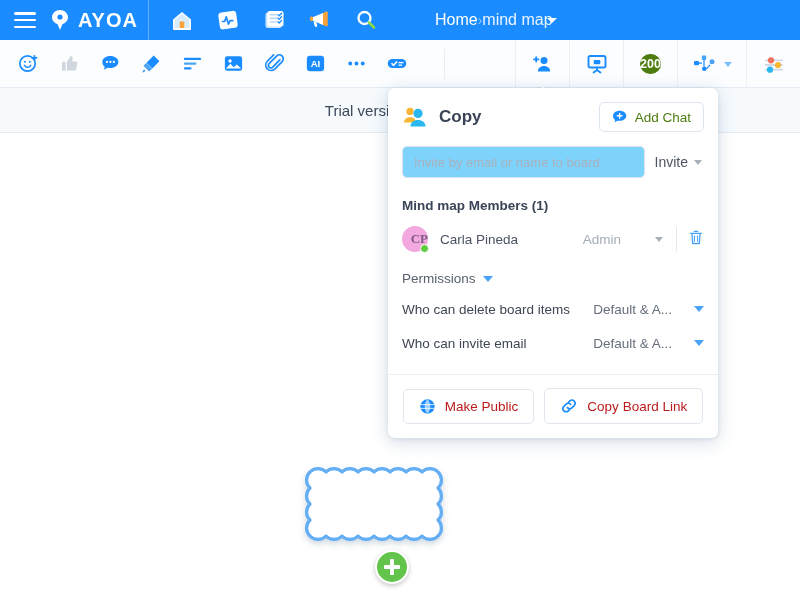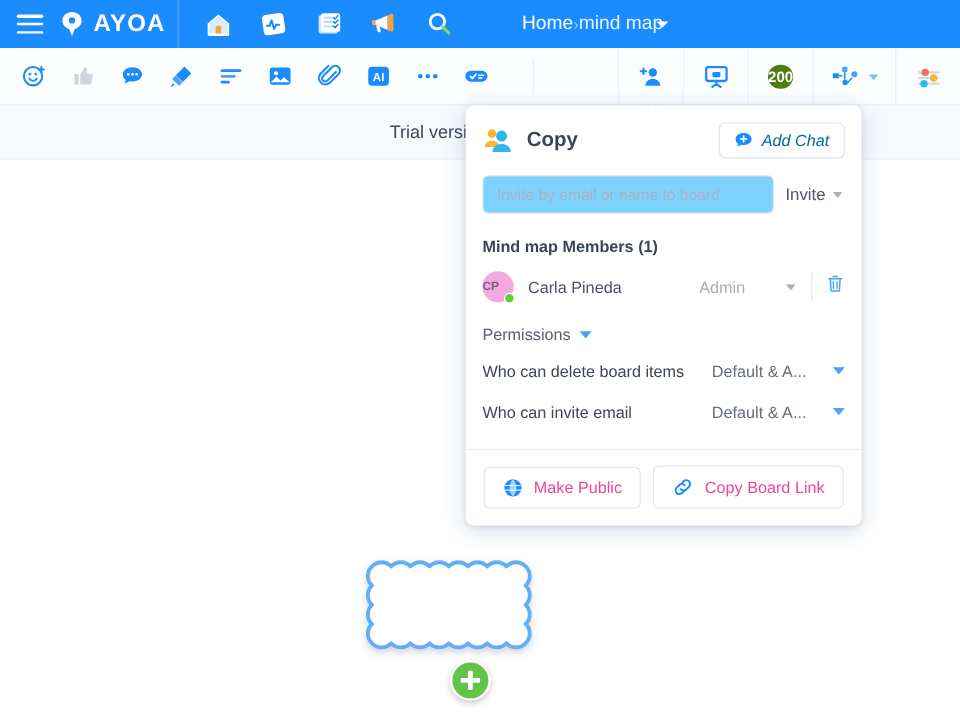--- a/index.html
+++ b/index.html
@@ -99,21 +99,21 @@
     box-shadow:0 4px 18px rgba(40,80,130,.20), 0 1px 4px rgba(40,80,130,.10);
     z-index:40;
   }
   .pop-head {
     display:flex; align-items:center; padding:14px 14px 10px 14px;
   }
   .pop-title { font-size:17px; font-weight:700; color:#3b4456; margin-left:11px; }
   .addchat {
     margin-left:auto; display:flex; align-items:center; gap:7px;
     border:1px solid #dce4ee; border-radius:5px; padding:6px 12px;
-    font-size:13.5px; color:#0369a1; cursor:pointer; background:#fff;font-style:italic;
+    font-size:13.5px; color:#4d7c0f; cursor:pointer; background:#fff;
   }
   .pop-body { padding:4px 14px 0 14px; }
   .inviterow { display:flex; align-items:center; gap:10px; }
   .invite-input {
     flex:1; height:32px; border:1px solid #dbe3ec; border-radius:5px;
     padding:0 11px; font-size:13px; color:#555; font-family:"Liberation Sans",sans-serif;
     outline:none; background:#7dd3fc;
   }
   .invite-input::placeholder { color:#a9b1bd; }
   .import {
@@ -125,22 +125,22 @@
     border-top:5px solid #a8b0bc;
   }
   .caret-blue {
     width:0;height:0;border-left:5px solid transparent;border-right:5px solid transparent;
     border-top:6px solid #4aa3f5;
   }
   .members-title { font-size:13.5px; font-weight:700; color:#3b4456; margin:20px 0 8px 0; }
   .memberrow { display:flex; align-items:center; height:36px; }
   .avatar {
     position:relative; width:26px; height:26px; border-radius:50%;
-    background:#f3a8e0; color:#7e5c86; font-size:10px; font-weight:700;
-    display:flex; align-items:center; justify-content:flex-start;
+    background:#f3a8e0; color:#7e5c86; font-size:13px; font-weight:700;
+    display:flex; align-items:center; justify-content:flex-end;font-family:Liberation Serif, serif;
   }
   .avatar .dot {
     position:absolute; right:-1px; bottom:-1px; width:9px; height:9px;
     border-radius:50%; background:#5ecb3c; border:1.5px solid #fff;
   }
   .mname { font-size:13.5px; color:#4a5263; margin-left:12px; }
   .role { margin-left:auto; font-size:13.5px; color:#a6adb8; }
   .role-caret { margin-left:34px; }
   .vsep { width:1px; height:24px; background:#e2e8f0; margin:0 11px 0 13px; }
   .trash { cursor:pointer; }
@@ -153,21 +153,21 @@
   }
   .permval { margin-left:auto; color:#666e7c; }
   .permcaret { margin-left:22px; }
   .pop-foot {
     display:flex; align-items:center; justify-content:center; gap:10px;
     border-top:1px solid #eaeff5; margin-top:14px; padding:13px 14px 14px 14px;
   }
   .footbtn {
     display:flex; align-items:center; gap:9px;
     border:1px solid #dfe6ee; border-radius:5px; background:#fff;
-    padding:8px 15px; font-size:13.5px; color:#ec4899; cursor:pointer;
+    padding:8px 15px; font-size:13.5px; color:#b91c1c; cursor:pointer;
   }
 </style>
 </head>
 <body>
 
 <div class="app">
 
   <div class="topbar">
     <div class="hamburger">
       <span></span>

